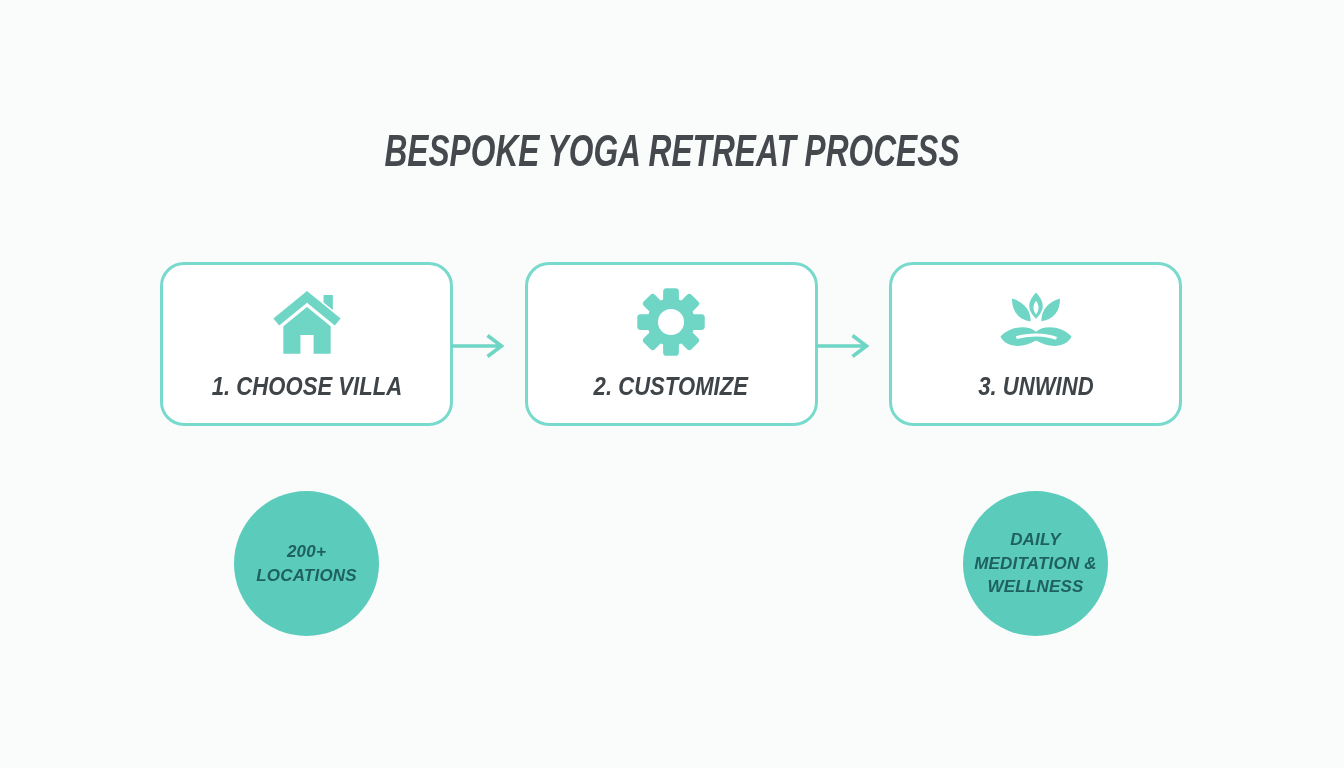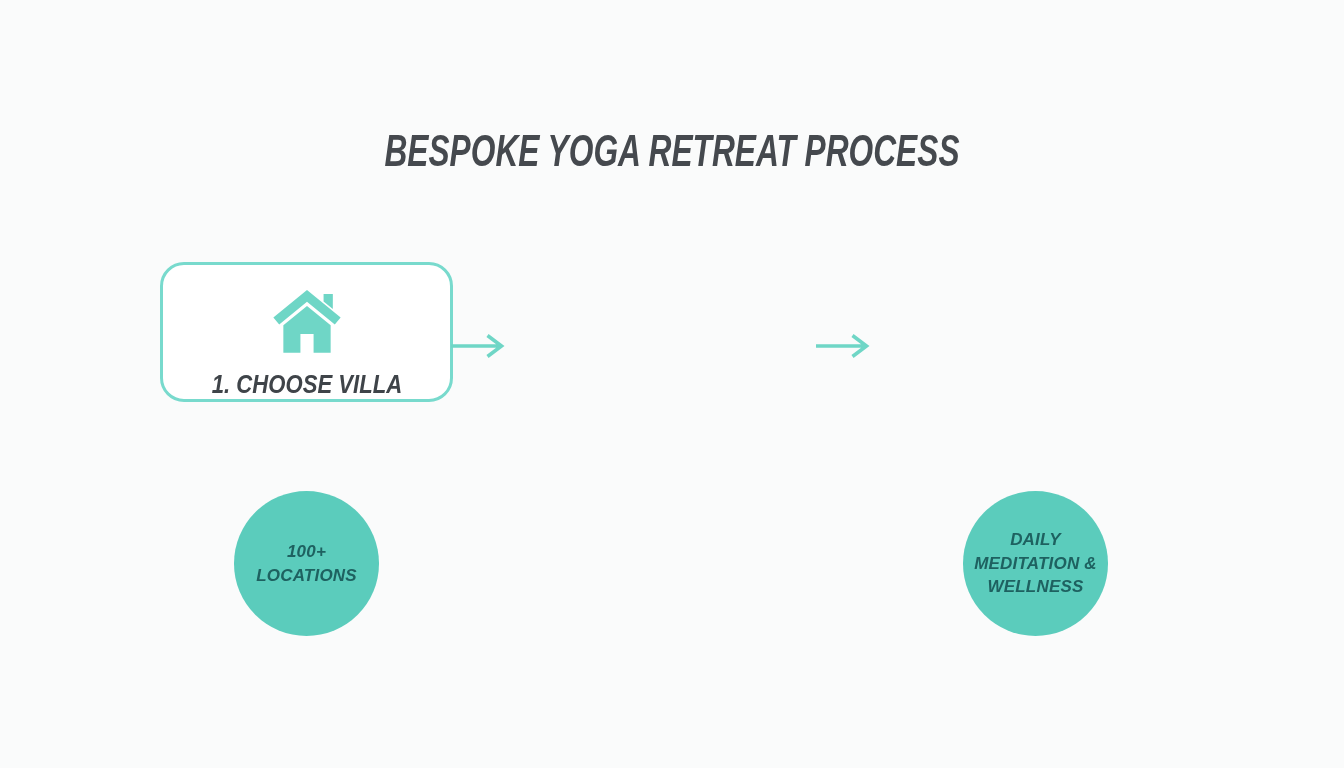--- a/index.html
+++ b/index.html
@@ -34,21 +34,21 @@
     top: 262px;
     left: 160px;
     width: 1022px;
     height: 166px;
     display: flex;
     justify-content: space-between;
   }
   .step-card {
     box-sizing: border-box;
     width: 293px;
-    height: 140px;
+    height: 164px;
     background: #ffffff;
     border: 3px solid #78dacd;
     border-radius: 24px;
     display: flex;
     flex-direction: column;
     align-items: center;
     padding-top: 20px;
   }
   .step-icon {
     height: 74px;
@@ -117,38 +117,68 @@
           <g fill="#6fd6c6">
             <path d="M16 1.8 L2.2 13.1 L4.6 15.9 L16 6.6 L27.4 15.9 L29.8 13.1 Z"></path>
             <path d="M22.8 3.4 L26.6 3.4 L26.6 9.6 L22.8 6.5 Z"></path>
             <path d="M6.3 16.2 L16 8.3 L25.7 16.2 L25.7 27.5 L18.7 27.5 L18.7 19.8 L13.3 19.8 L13.3 27.5 L6.3 27.5 Z"></path>
           </g>
         </svg>
       </span>
       <div class="step-label">1. CHOOSE VILLA</div>
     </div>
 
+    <div class="step-card">
+      <span class="step-icon">
+        <svg width="72" height="72" viewBox="-16 -16 32 32" aria-hidden="true">
+          <g fill="#6fd6c6">
+            <rect x="-3.5" y="-15" width="7" height="30" rx="1.5"></rect>
+            <rect x="-3.5" y="-15" width="7" height="30" rx="1.5" transform="rotate(45)"></rect>
+            <rect x="-3.5" y="-15" width="7" height="30" rx="1.5" transform="rotate(90)"></rect>
+            <rect x="-3.5" y="-15" width="7" height="30" rx="1.5" transform="rotate(135)"></rect>
+            <circle r="10.6"></circle>
+          </g>
+          <circle r="5.8" fill="#ffffff"></circle>
+        </svg>
+      </span>
+      <div class="step-label">2. CUSTOMIZE</div>
+    </div>
 
+    <div class="step-card">
+      <span class="step-icon">
+        <svg width="82" height="65" viewBox="0 0 48 38" aria-hidden="true">
+          <g fill="#6fd6c6">
+            <path d="M24 1.5 C28.2 6.2 30.2 10.8 24 16.8 C17.8 10.8 19.8 6.2 24 1.5 Z"></path>
+            <path d="M10 5 C9.7 12 13.6 17.4 20.9 18.3 C20.9 11.8 17 7 10 5 Z"></path>
+            <path d="M38 5 C38.3 12 34.4 17.4 27.1 18.3 C27.1 11.8 31 7 38 5 Z"></path>
+            <path d="M3.2 27.2 C9 21 19.2 20.2 24 24.4 C28.8 20.2 39 21 44.8 27.2 C42 33.4 32.4 34.6 24 29.6 C15.6 34.6 6 33.4 3.2 27.2 Z"></path>
+          </g>
+          <path d="M24 6.3 C26 9 26 11.6 24 14.3 C22 11.6 22 9 24 6.3 Z" fill="#ffffff"></path>
+          <path d="M12.5 27.9 C19.5 25.7 29.5 25.8 36 28.3" stroke="#ffffff" stroke-width="1.7" fill="none"></path>
+        </svg>
+      </span>
+      <div class="step-label">3. UNWIND</div>
+    </div>
 
     <span class="arrow arrow-1">
       <svg width="64" height="32" viewBox="0 0 64 32" aria-hidden="true">
         <path d="M0 16 L49 16 M36.5 5.5 L50.5 16 L36.5 26.5" stroke="#6fd6c6" stroke-width="3.6" fill="none"></path>
       </svg>
     </span>
     <span class="arrow arrow-2">
       <svg width="64" height="32" viewBox="0 0 64 32" aria-hidden="true">
         <path d="M0 16 L49 16 M36.5 5.5 L50.5 16 L36.5 26.5" stroke="#6fd6c6" stroke-width="3.6" fill="none"></path>
       </svg>
     </span>
 
   </div>
 
   <div class="badges-row">
     <div class="badge-cell">
-      <div class="badge">100+
+      <div class="badge">200+
 LOCATIONS</div>
     </div>
     <div class="badge-cell">
       <div class="badge">DAILY
 MEDITATION &amp;
 WELLNESS</div>
     </div>
   </div>
 
 </div>

